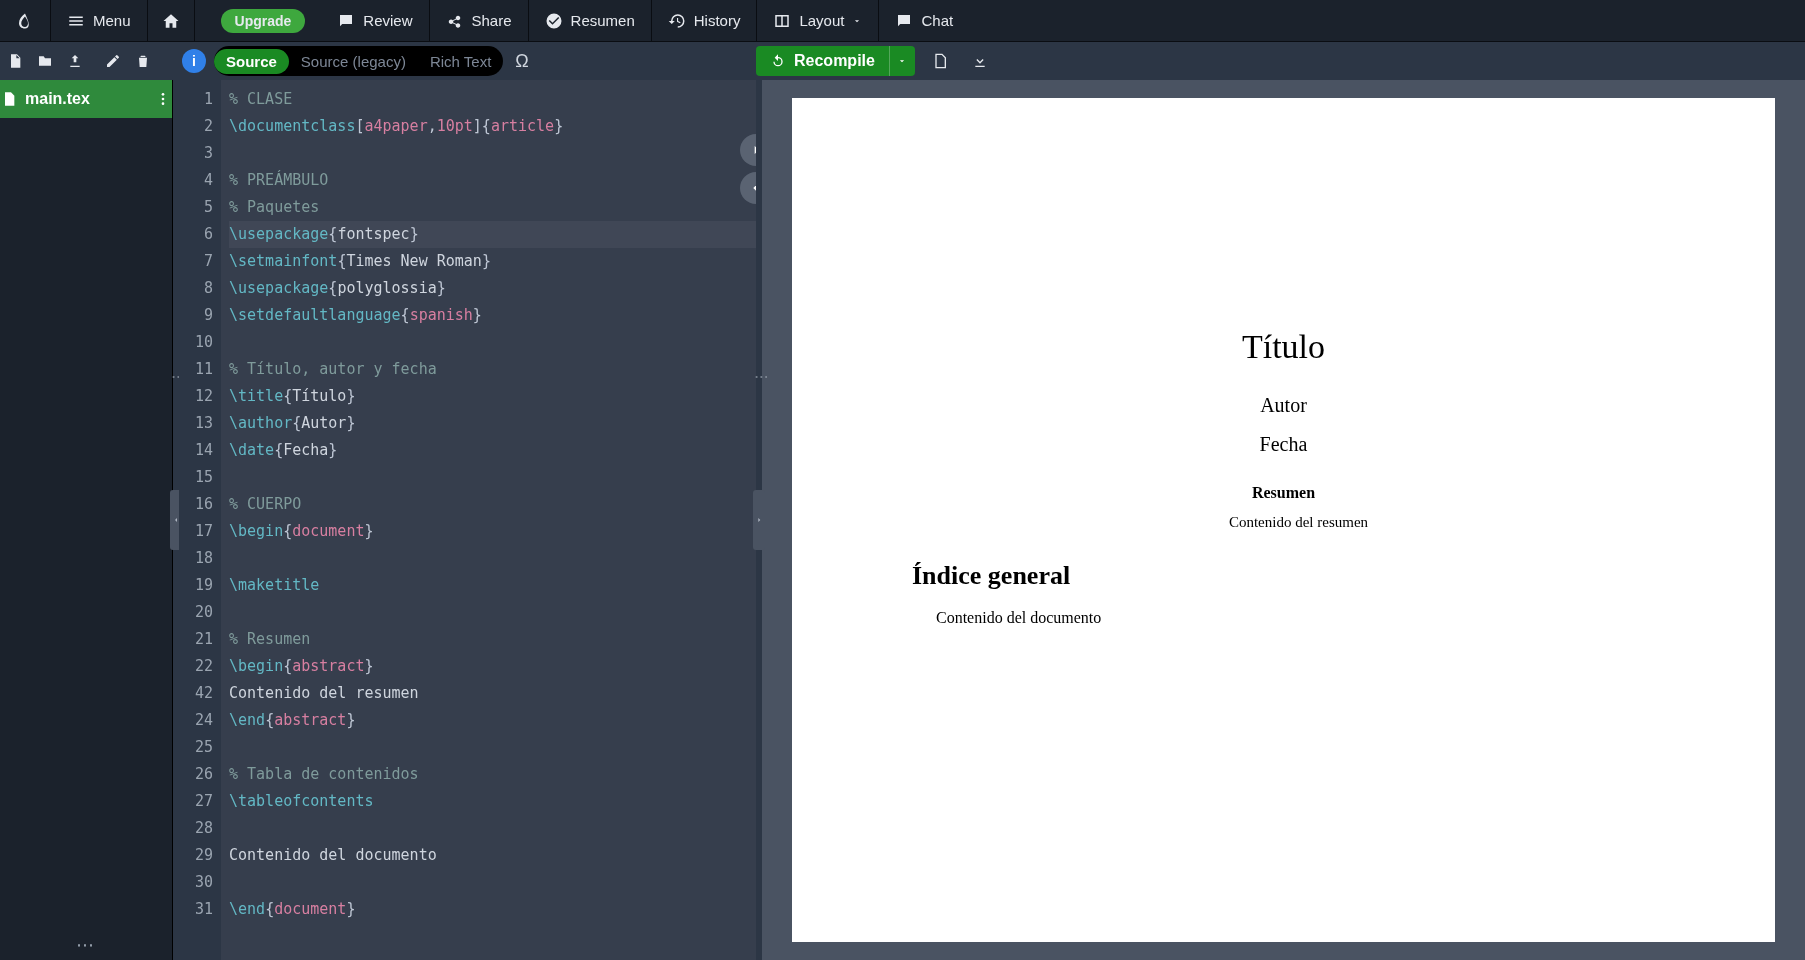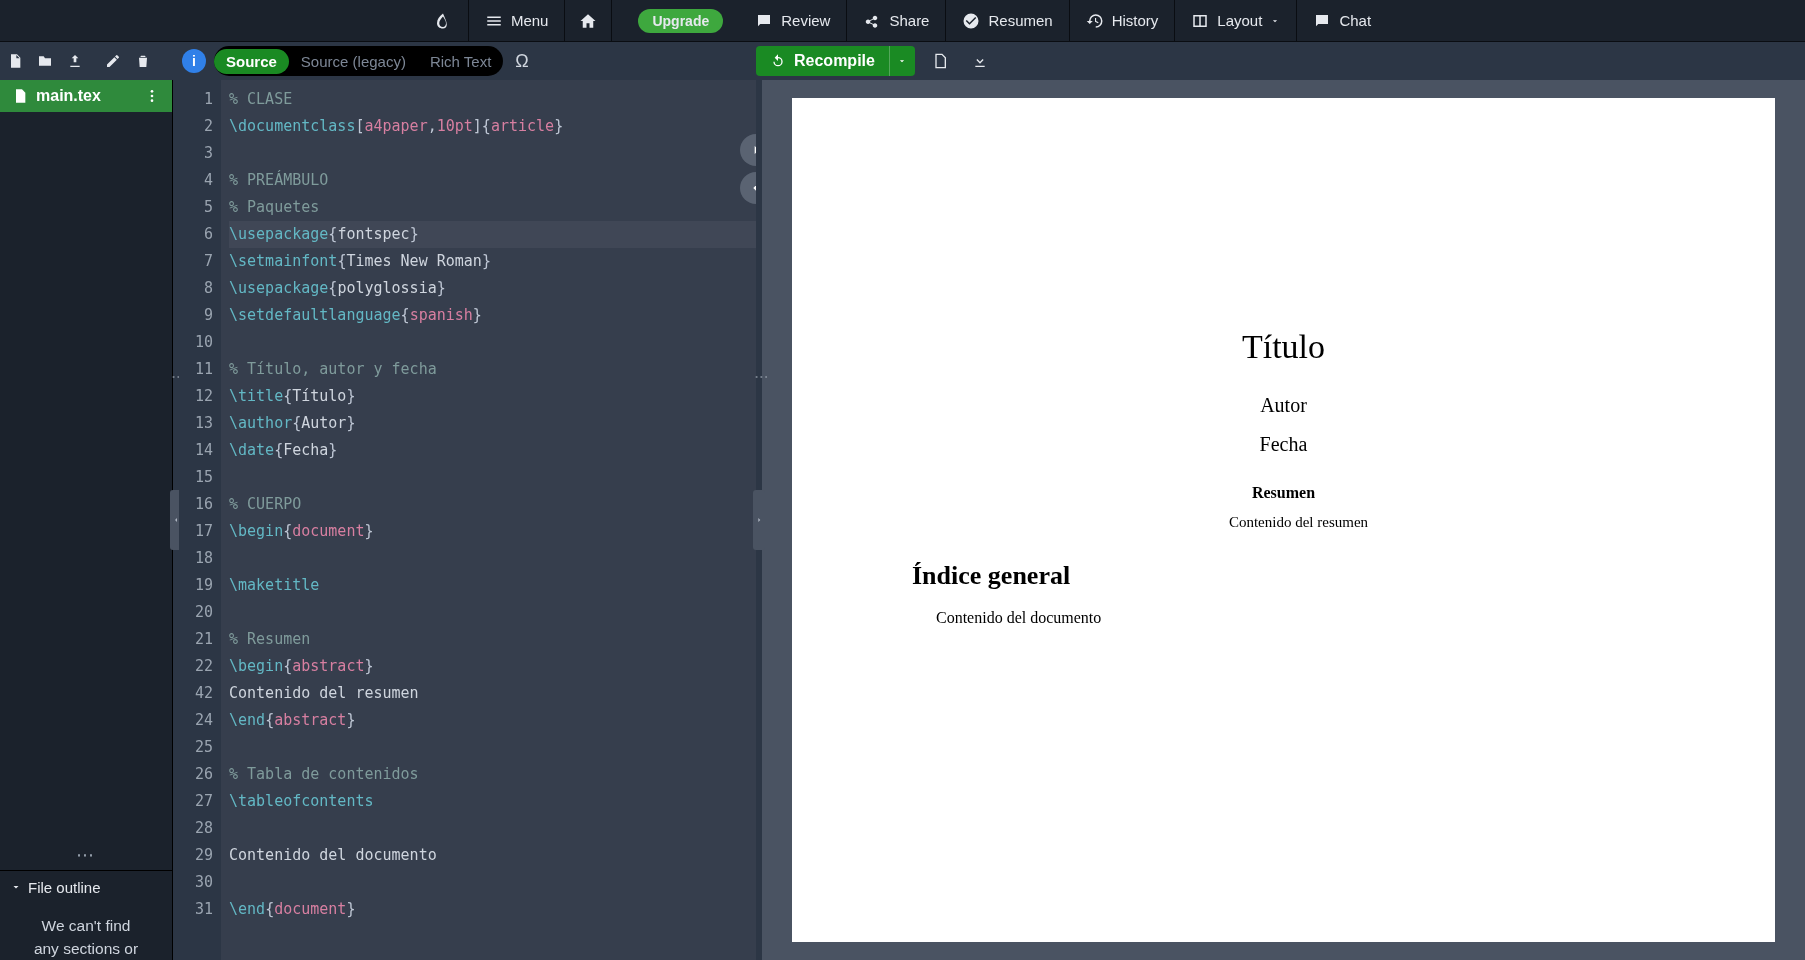--- a/index.html
+++ b/index.html
@@ -19,21 +19,21 @@
     --code-cmd:#63b8c5;
     --code-arg:#d77fa1;
     --code-brace:#bfc7d5;
     --divider:#3a4454;
   }
   *{box-sizing:border-box;}
   html,body{margin:0;padding:0;width:100%;height:100%;font-family:"Helvetica Neue",Arial,sans-serif;background:var(--bg-darker);color:var(--text-light);}
   body{display:flex;flex-direction:column;height:960px;width:1805px;overflow:hidden;}
 
   
-  .topnav{display:flex;align-items:center;height:42px;background:var(--bg-dark);border-bottom:1px solid #0a0d12;justify-content:center;}
+  .topnav{display:flex;align-items:center;height:42px;background:var(--bg-dark);border-bottom:1px solid #0a0d12;}
   .topnav .left,.topnav .right{display:flex;align-items:center;height:100%;}
   .topnav .left{flex:0 0 auto;}
   .topnav .center{flex:1;text-align:center;font-size:17px;font-weight:600;color:#d0d6de;}
   .nav-btn{display:flex;align-items:center;gap:8px;padding:0 16px;height:100%;color:#e6e9ee;font-size:15px;cursor:pointer;border-left:1px solid #0a0d12;}
   .nav-btn:first-child{border-left:none;}
   .nav-btn svg{width:18px;height:18px;fill:#e6e9ee;}
   .nav-btn.icon-only{padding:0 14px;}
   .upgrade-pill{background:var(--upgrade);border-radius:14px;padding:4px 14px;font-size:14px;font-weight:600;margin-left:10px;cursor:pointer;}
 
   
@@ -53,21 +53,21 @@
   .recompile-btn{display:flex;align-items:center;gap:8px;padding:0 14px;height:100%;font-size:16px;font-weight:700;cursor:pointer;}
   .recompile-btn svg{width:16px;height:16px;fill:#fff;}
   .recompile-dd{width:26px;height:100%;display:flex;align-items:center;justify-content:center;border-left:1px solid rgba(255,255,255,0.25);cursor:pointer;}
   .tb-right .tb-iconbtn{margin-left:10px;}
 
   
   .main{flex:1;display:flex;min-height:0;}
 
   
   .filetree{width:173px;background:var(--bg-dark);display:flex;flex-direction:column;border-right:1px solid #000;}
-  .ft-header{height:32px;background:var(--bg-fileheader);display:flex;align-items:center;padding:0 12px;font-weight:700;font-size:16px;justify-content:space-between;}
+  .ft-header{height:38px;background:var(--bg-fileheader);display:flex;align-items:center;padding:0 1px;font-weight:700;font-size:16px;justify-content:space-between;}
   .ft-header .fname{display:flex;align-items:center;gap:8px;}
   .ft-header svg{width:16px;height:16px;fill:#fff;}
   .ft-body{flex:1;}
   .ft-footer{border-top:1px solid #000;}
   .outline-hdr{display:flex;align-items:center;gap:6px;padding:8px 10px;font-size:15px;color:#e6e9ee;cursor:pointer;}
   .outline-hdr svg{width:12px;height:12px;fill:#e6e9ee;}
   .outline-msg{padding:10px 18px 0 18px;font-size:15.5px;text-align:center;color:#cfd5de;line-height:1.5;}
   .ft-dots{text-align:center;color:#9aa4b0;font-size:18px;letter-spacing:2px;padding-bottom:4px;}
 
   
@@ -245,32 +245,20 @@
         <span>main.tex</span>
       </span>
       <svg viewBox="0 0 24 24">
           <circle cx="12" cy="5" r="2"></circle>
           <circle cx="12" cy="12" r="2"></circle>
           <circle cx="12" cy="19" r="2"></circle>
         </svg>
     </div>
     <div class="ft-body"></div>
     <div class="ft-dots">⋯</div>
-    <div class="ft-footer">
-      <div class="outline-hdr">
-        <svg viewBox="0 0 24 24">
-            <path d="M7 10l5 5 5-5z"></path>
-          </svg>
-        <span>File outline</span>
-      </div>
-      <div class="outline-msg">
-        <span>We can't find</span><br>
-        <span>any sections or</span>
-      </div>
-    </div>
   </div>
 
   <div class="vgrip">
     <span class="side-dots" style="left:-2px;">⋮</span>
     <div class="handle left">
         <svg viewBox="0 0 24 24">
           <path d="M15 6l-6 6 6 6z"></path>
         </svg>
       </div>
   </div>

